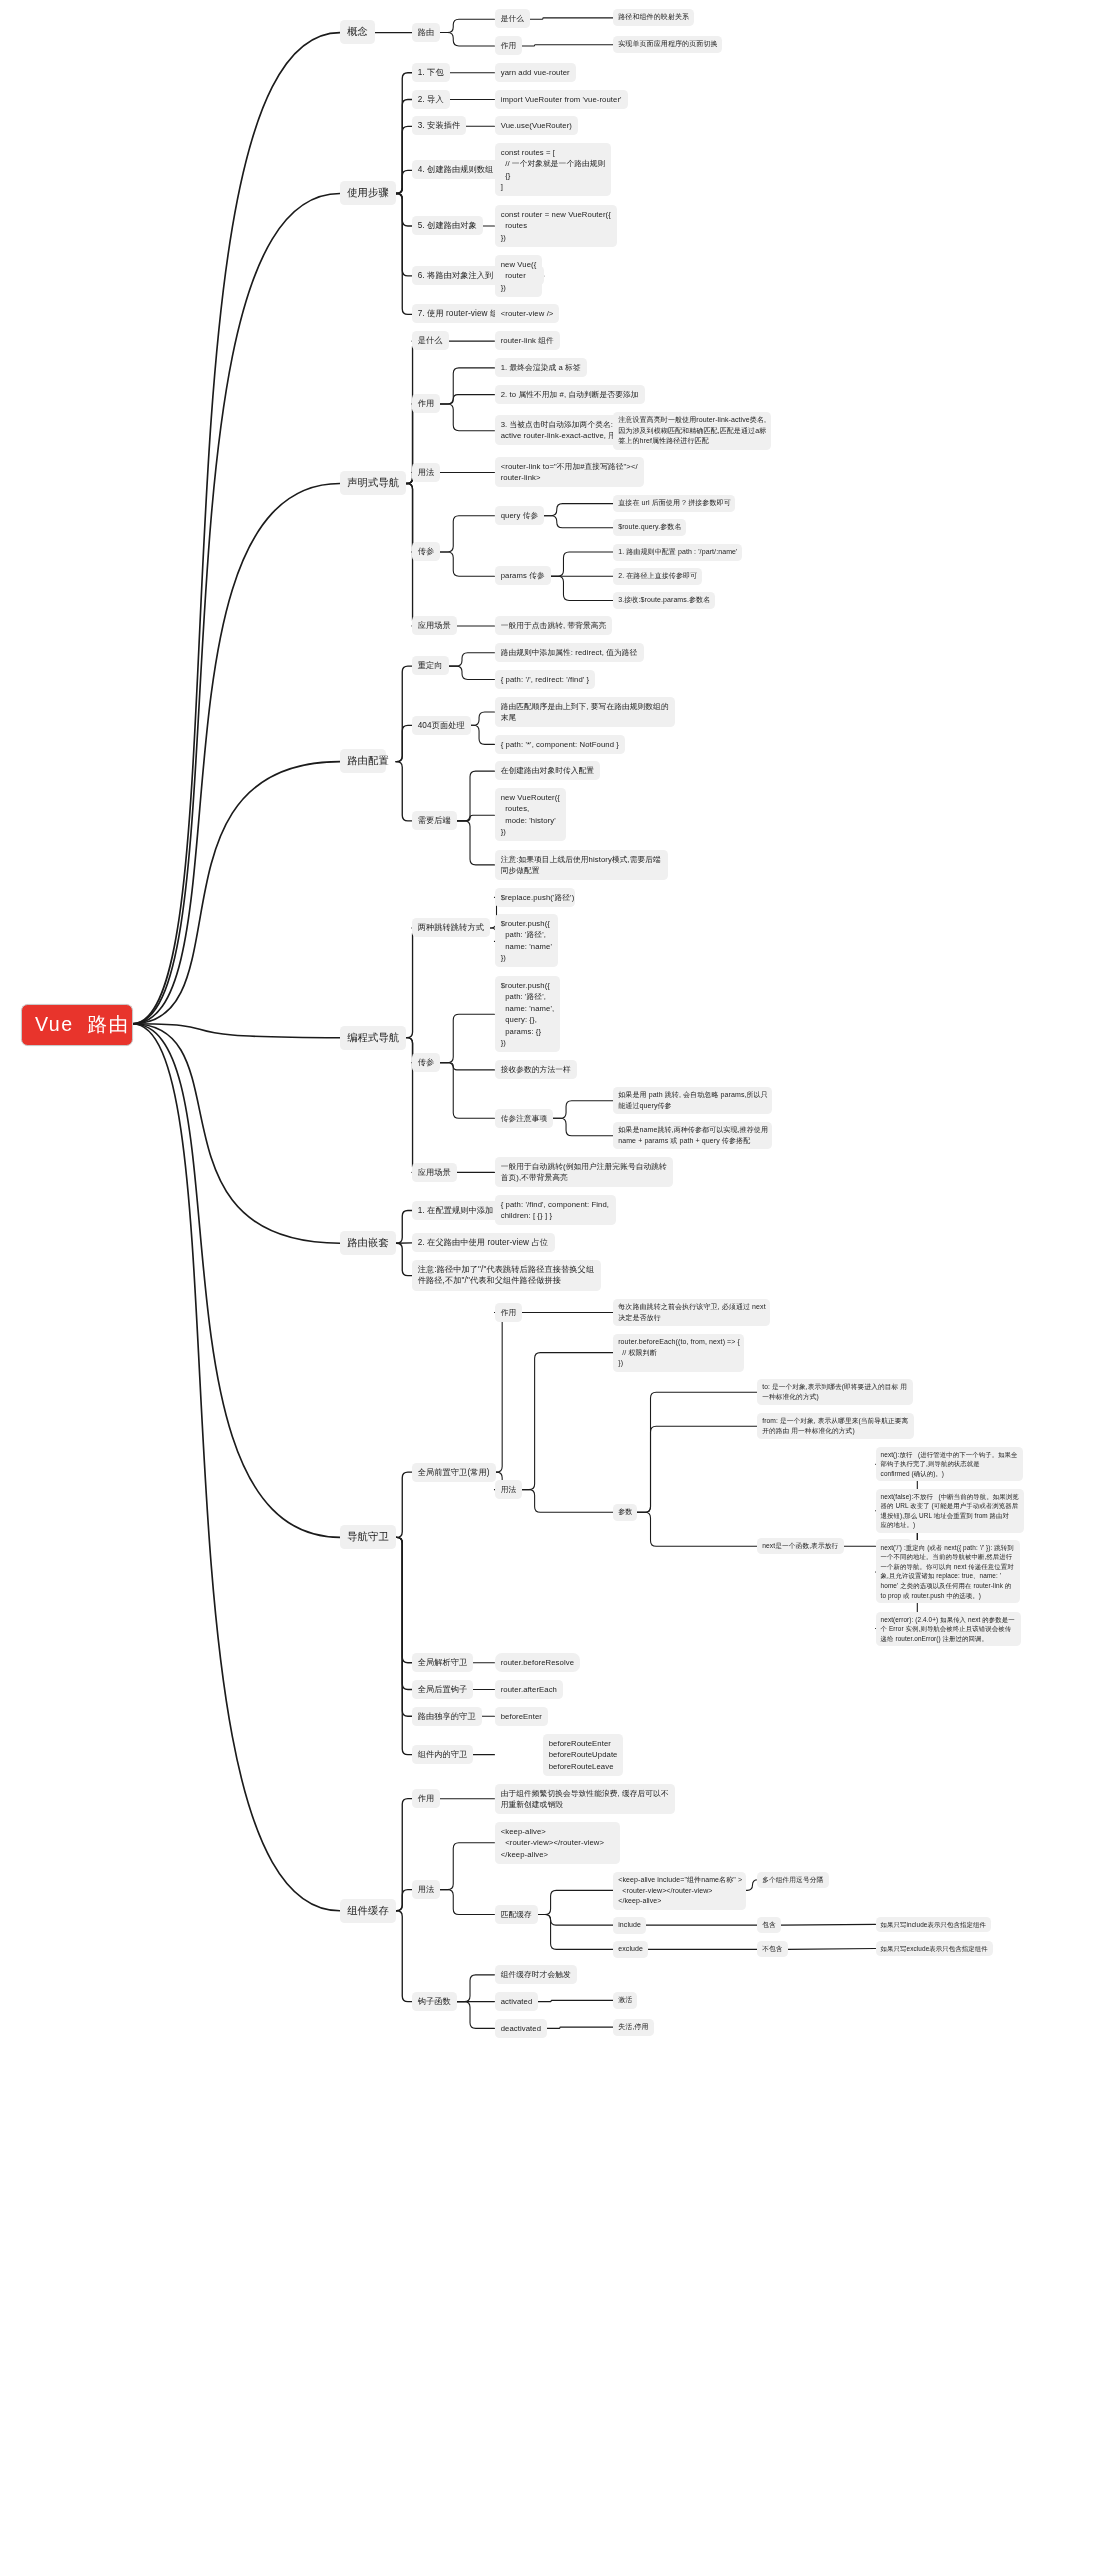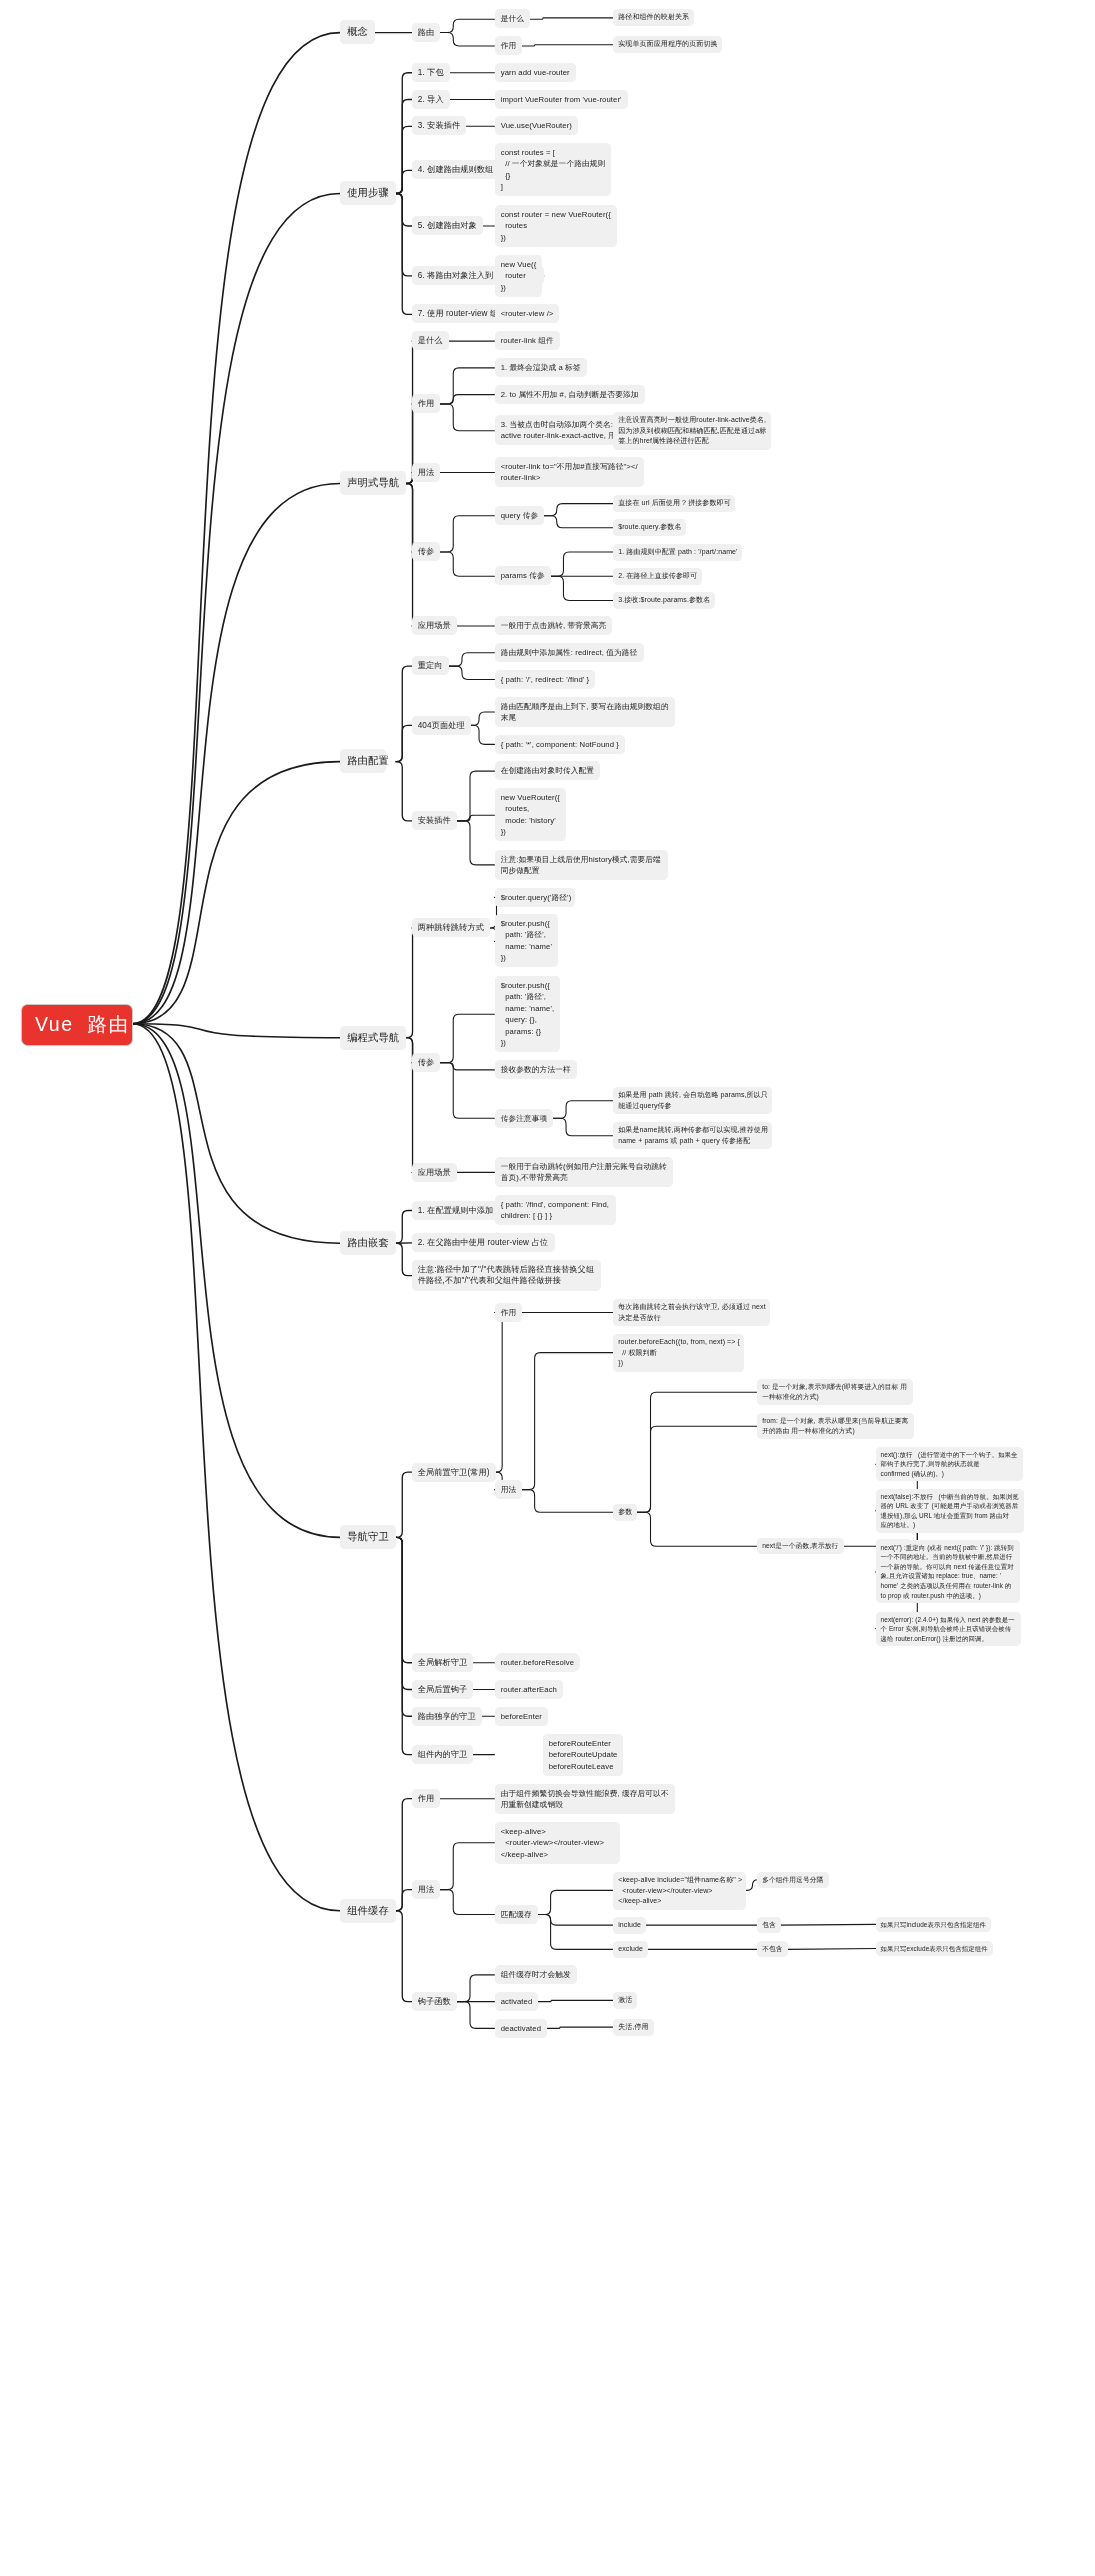--- a/index.html
+++ b/index.html
@@ -220,31 +220,31 @@
       <div class="node lvl2" style="left: 412px; top: 616px; width: 45px; font-size: 8.2px; line-height: 1.45; padding: 3.6px 5.7px;">应用场景</div>
       <div class="node lvl3" style="left: 495px; top: 616px; width: 117px; font-size: 7.7px; line-height: 1.5; padding: 3.6px 5.7px;">一般用于点击跳转, 带背景高亮</div>
       <div class="node lvl1" style="left: 340px; top: 749px; width: 46px; font-size: 10.3px; line-height: 1.45; padding: 4.6px 7.2px;">路由配置</div>
       <div class="node lvl2" style="left: 412px; top: 656px; width: 37px; font-size: 8.2px; line-height: 1.45; padding: 3.6px 5.7px;">重定向</div>
       <div class="node lvl3" style="left: 495px; top: 643px; width: 149px; font-size: 7.7px; line-height: 1.5; padding: 3.6px 5.7px;">路由规则中添加属性: redirect, 值为路径</div>
       <div class="node lvl3" style="left: 495px; top: 670px; width: 100px; font-size: 7.7px; line-height: 1.5; padding: 3.6px 5.7px;">{ path: '/', redirect: '/find' }</div>
       <div class="node lvl2" style="left: 412px; top: 716px; width: 59px; font-size: 8.2px; line-height: 1.45; padding: 3.6px 5.7px;">404页面处理</div>
       <div class="node lvl3" style="left: 495px; top: 697px; width: 180px; font-size: 7.7px; line-height: 1.5; padding: 3.6px 5.7px;">路由匹配顺序是由上到下, 要写在路由规则数组的
 末尾</div>
       <div class="node lvl3" style="left: 495px; top: 735px; width: 130px; font-size: 7.7px; line-height: 1.5; padding: 3.6px 5.7px;">{ path: '*', component: NotFound }</div>
-      <div class="node lvl2" style="left: 412px; top: 811px; width: 45px; font-size: 8.2px; line-height: 1.45; padding: 3.6px 5.7px;">安装插件</div>
+      <div class="node lvl2" style="left: 412px; top: 811px; width: 45px; font-size: 8.2px; line-height: 1.45; padding: 3.6px 5.7px;">需要后端</div>
       <div class="node lvl3" style="left: 495px; top: 761px; width: 105px; font-size: 7.7px; line-height: 1.5; padding: 3.6px 5.7px;">在创建路由对象时传入配置</div>
       <div class="node lvl3" style="left: 495px; top: 788px; width: 71px; font-size: 7.7px; line-height: 1.5; padding: 3.6px 5.7px;">new VueRouter({
   routes,
   mode: 'history'
 })</div>
       <div class="node lvl3" style="left: 495px; top: 850px; width: 173px; font-size: 7.7px; line-height: 1.5; padding: 3.6px 5.7px;">注意:如果项目上线后使用history模式,需要后端
 同步做配置</div>
       <div class="node lvl1" style="left: 340px; top: 1026px; width: 66px; font-size: 10.3px; line-height: 1.45; padding: 4.6px 7.2px;">编程式导航</div>
       <div class="node lvl2" style="left: 412px; top: 918px; width: 78px; font-size: 8.2px; line-height: 1.45; padding: 3.6px 5.7px;">两种跳转跳转方式</div>
-      <div class="node lvl3" style="left: 495px; top: 888px; width: 80px; font-size: 7.7px; line-height: 1.5; padding: 3.6px 5.7px;">$router.query('路径')</div>
+      <div class="node lvl3" style="left: 495px; top: 888px; width: 80px; font-size: 7.7px; line-height: 1.5; padding: 3.6px 5.7px;">$replace.push('路径')</div>
       <div class="node lvl3" style="left: 495px; top: 914px; width: 63px; font-size: 7.7px; line-height: 1.5; padding: 3.6px 5.7px;">$router.push({
   path: '路径',
   name: 'name'
 })</div>
       <div class="node lvl2" style="left: 412px; top: 1053px; width: 28px; font-size: 8.2px; line-height: 1.45; padding: 3.6px 5.7px;">传参</div>
       <div class="node lvl3" style="left: 495px; top: 976px; width: 65px; font-size: 7.7px; line-height: 1.5; padding: 3.6px 5.7px;">$router.push({
   path: '路径',
   name: 'name',
   query: {},
   params: {}

